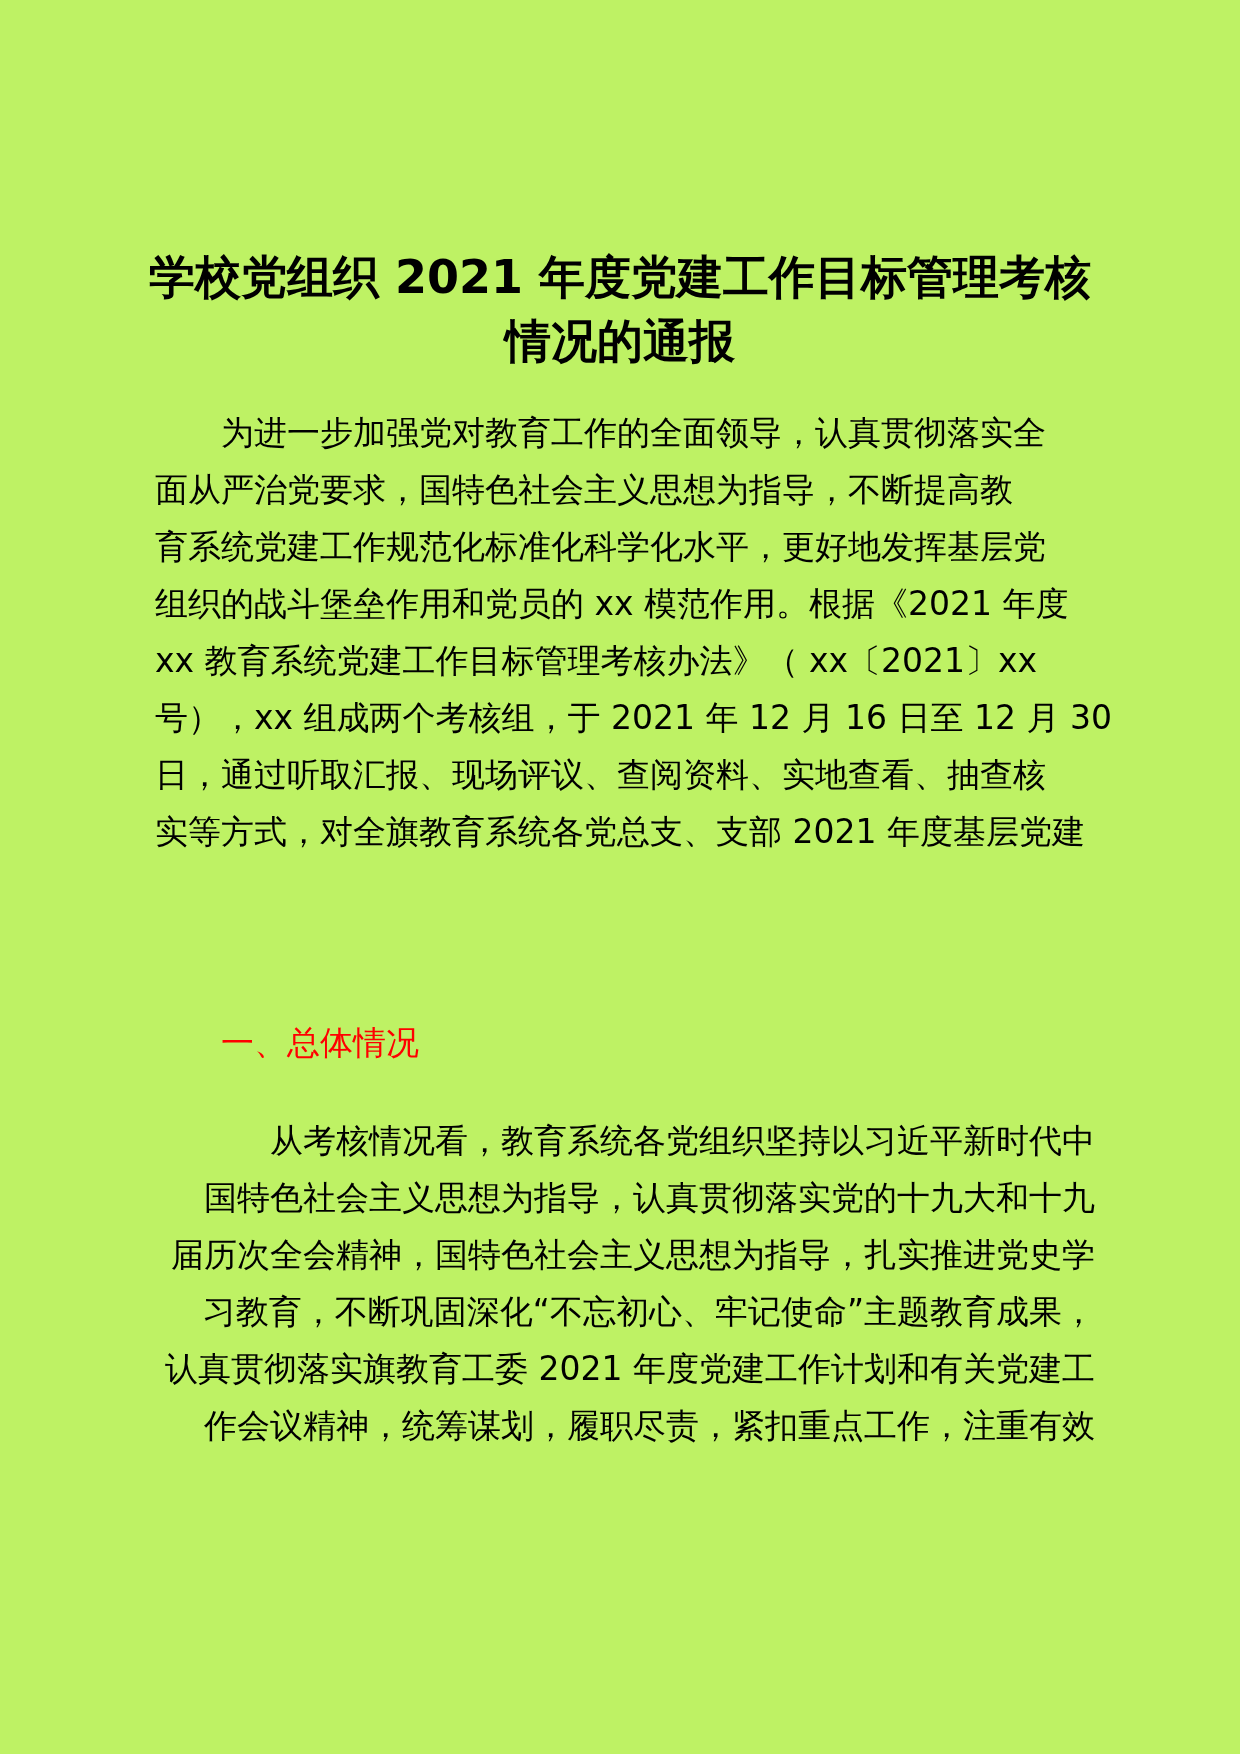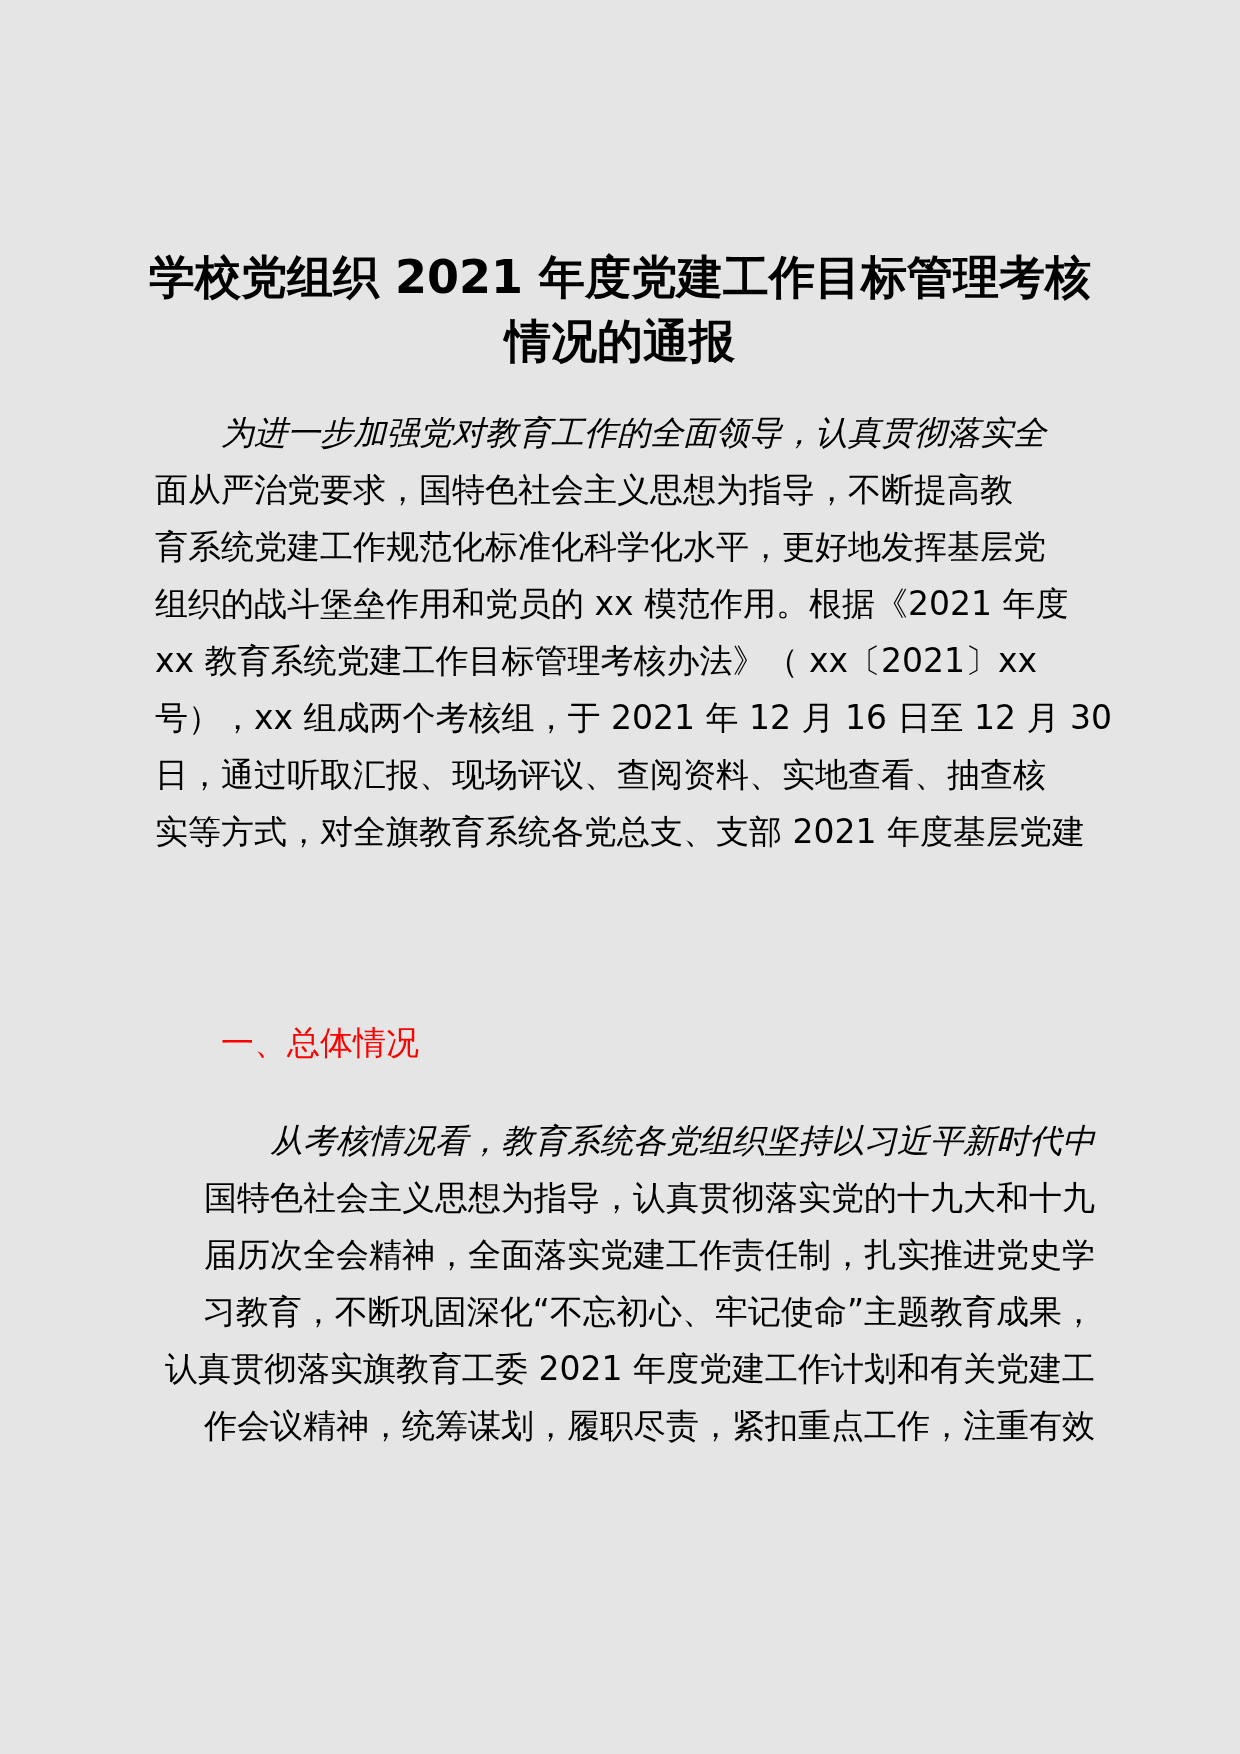--- a/index.html
+++ b/index.html
@@ -13,21 +13,21 @@
     position: relative;
     overflow: hidden;
     font-family: "DejaVu Sans", "Liberation Sans", sans-serif;
     color: #000000;
   }
   .page {
     position: absolute;
     left: 0; top: 0;
     width: 1240px;
     height: 1754px;
-    background: #e5e5e5;
+    background: #bef264;
   }
   .title {
     position: absolute;
     left: 140px;
     width: 960px;
     top: 245px;
     text-align: center;
     font-weight: bold;
     font-size: 46px;
     line-height: 64px;
@@ -40,21 +40,21 @@
     left: 155px;
     width: 940px;
     font-size: 33px;
     line-height: 57px;
   }
   .body-text .line {
     display: block;
     white-space: nowrap;
     height: 57px;
   }
-  .body-text .line.indent { padding-left: 66px; font-style: italic; }
+  .body-text .line.indent { padding-left: 66px; }
   .para1 { top: 404px; }
   .heading {
     position: absolute;
     left: 221px;
     top: 1014px;
     font-size: 33px;
     line-height: 57px;
     white-space: nowrap;
   }
   .para2 { top: 1112px; text-align: right; }
@@ -78,19 +78,19 @@
     <span class="line">号），xx 组成两个考核组，于 2021 年 12 月 16 日至 12 月 30</span>
     <span class="line">日，通过听取汇报、现场评议、查阅资料、实地查看、抽查核</span>
     <span class="line">实等方式，对全旗教育系统各党总支、支部 2021 年度基层党建</span>
   </div>
 
   <div class="heading" style="color:#ff0000;">一、总体情况</div>
 
   <div class="body-text para2">
     <span class="line indent">从考核情况看，教育系统各党组织坚持以习近平新时代中</span>
     <span class="line">国特色社会主义思想为指导，认真贯彻落实党的十九大和十九</span>
-    <span class="line">届历次全会精神，全面落实党建工作责任制，扎实推进党史学</span>
+    <span class="line">届历次全会精神，国特色社会主义思想为指导，扎实推进党史学</span>
     <span class="line">习教育，不断巩固深化“不忘初心、牢记使命”主题教育成果，</span>
     <span class="line">认真贯彻落实旗教育工委 2021 年度党建工作计划和有关党建工</span>
     <span class="line">作会议精神，统筹谋划，履职尽责，紧扣重点工作，注重有效</span>
   </div>
 
 </div>
 
 </body></html>

